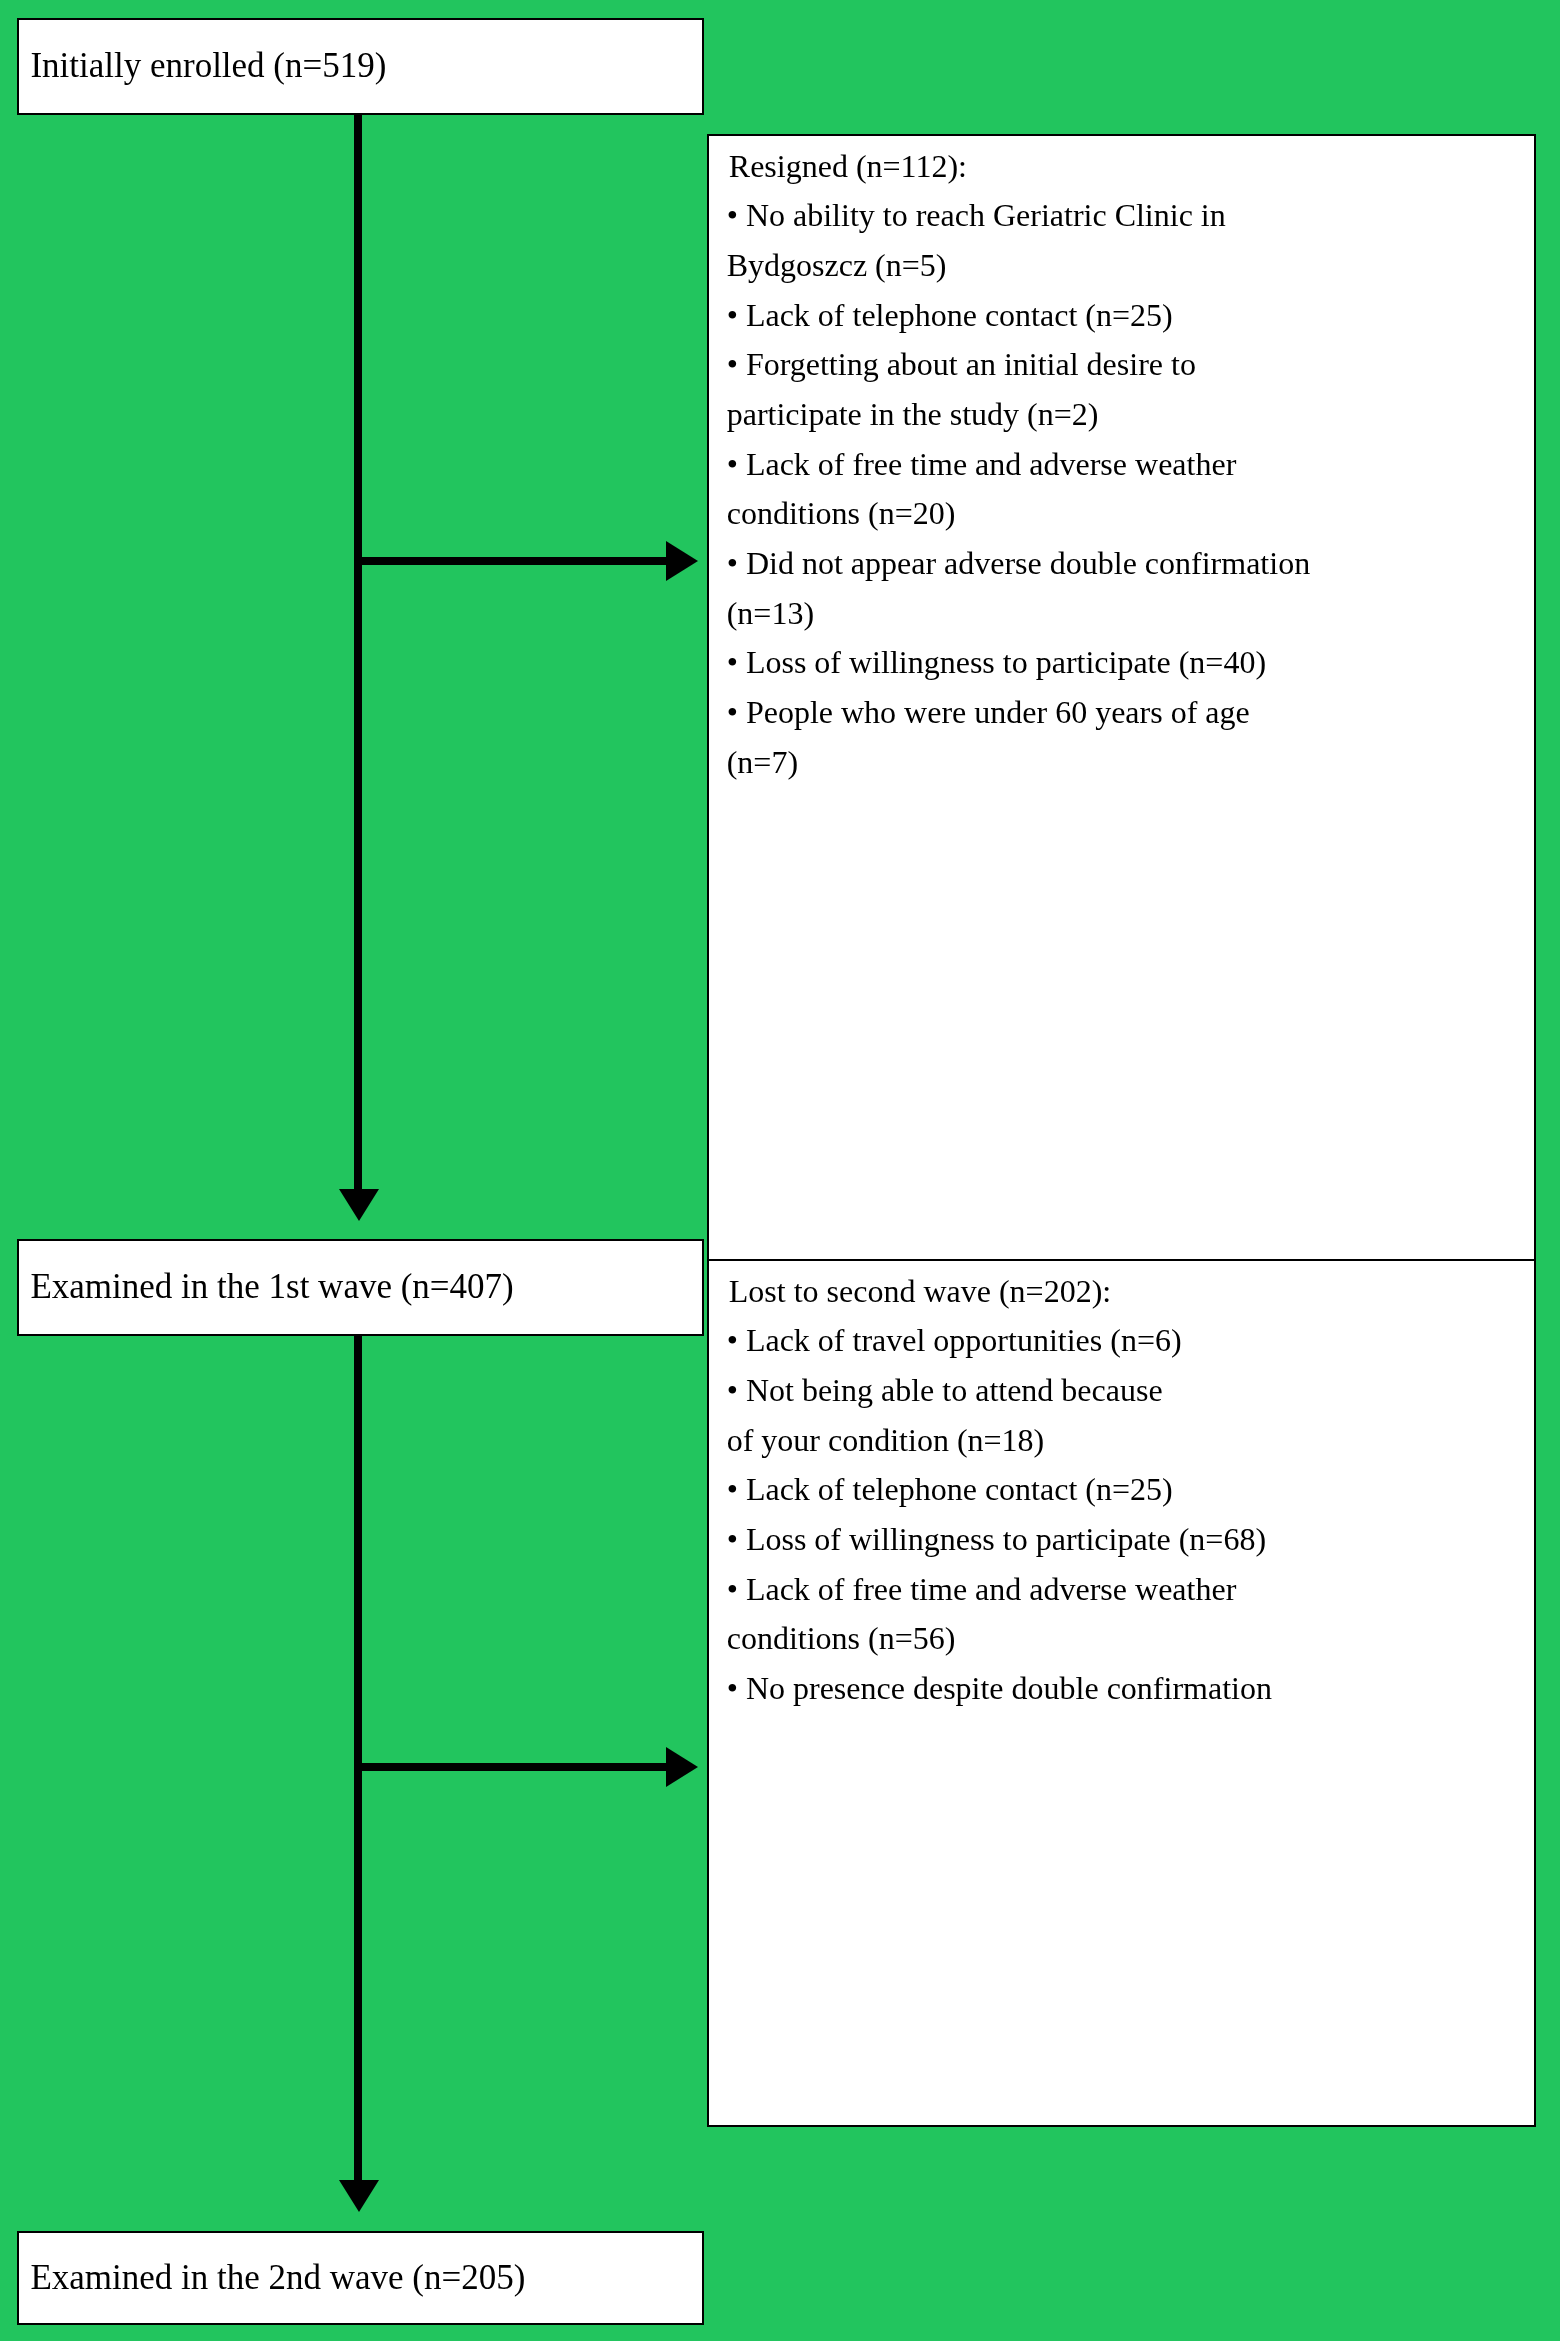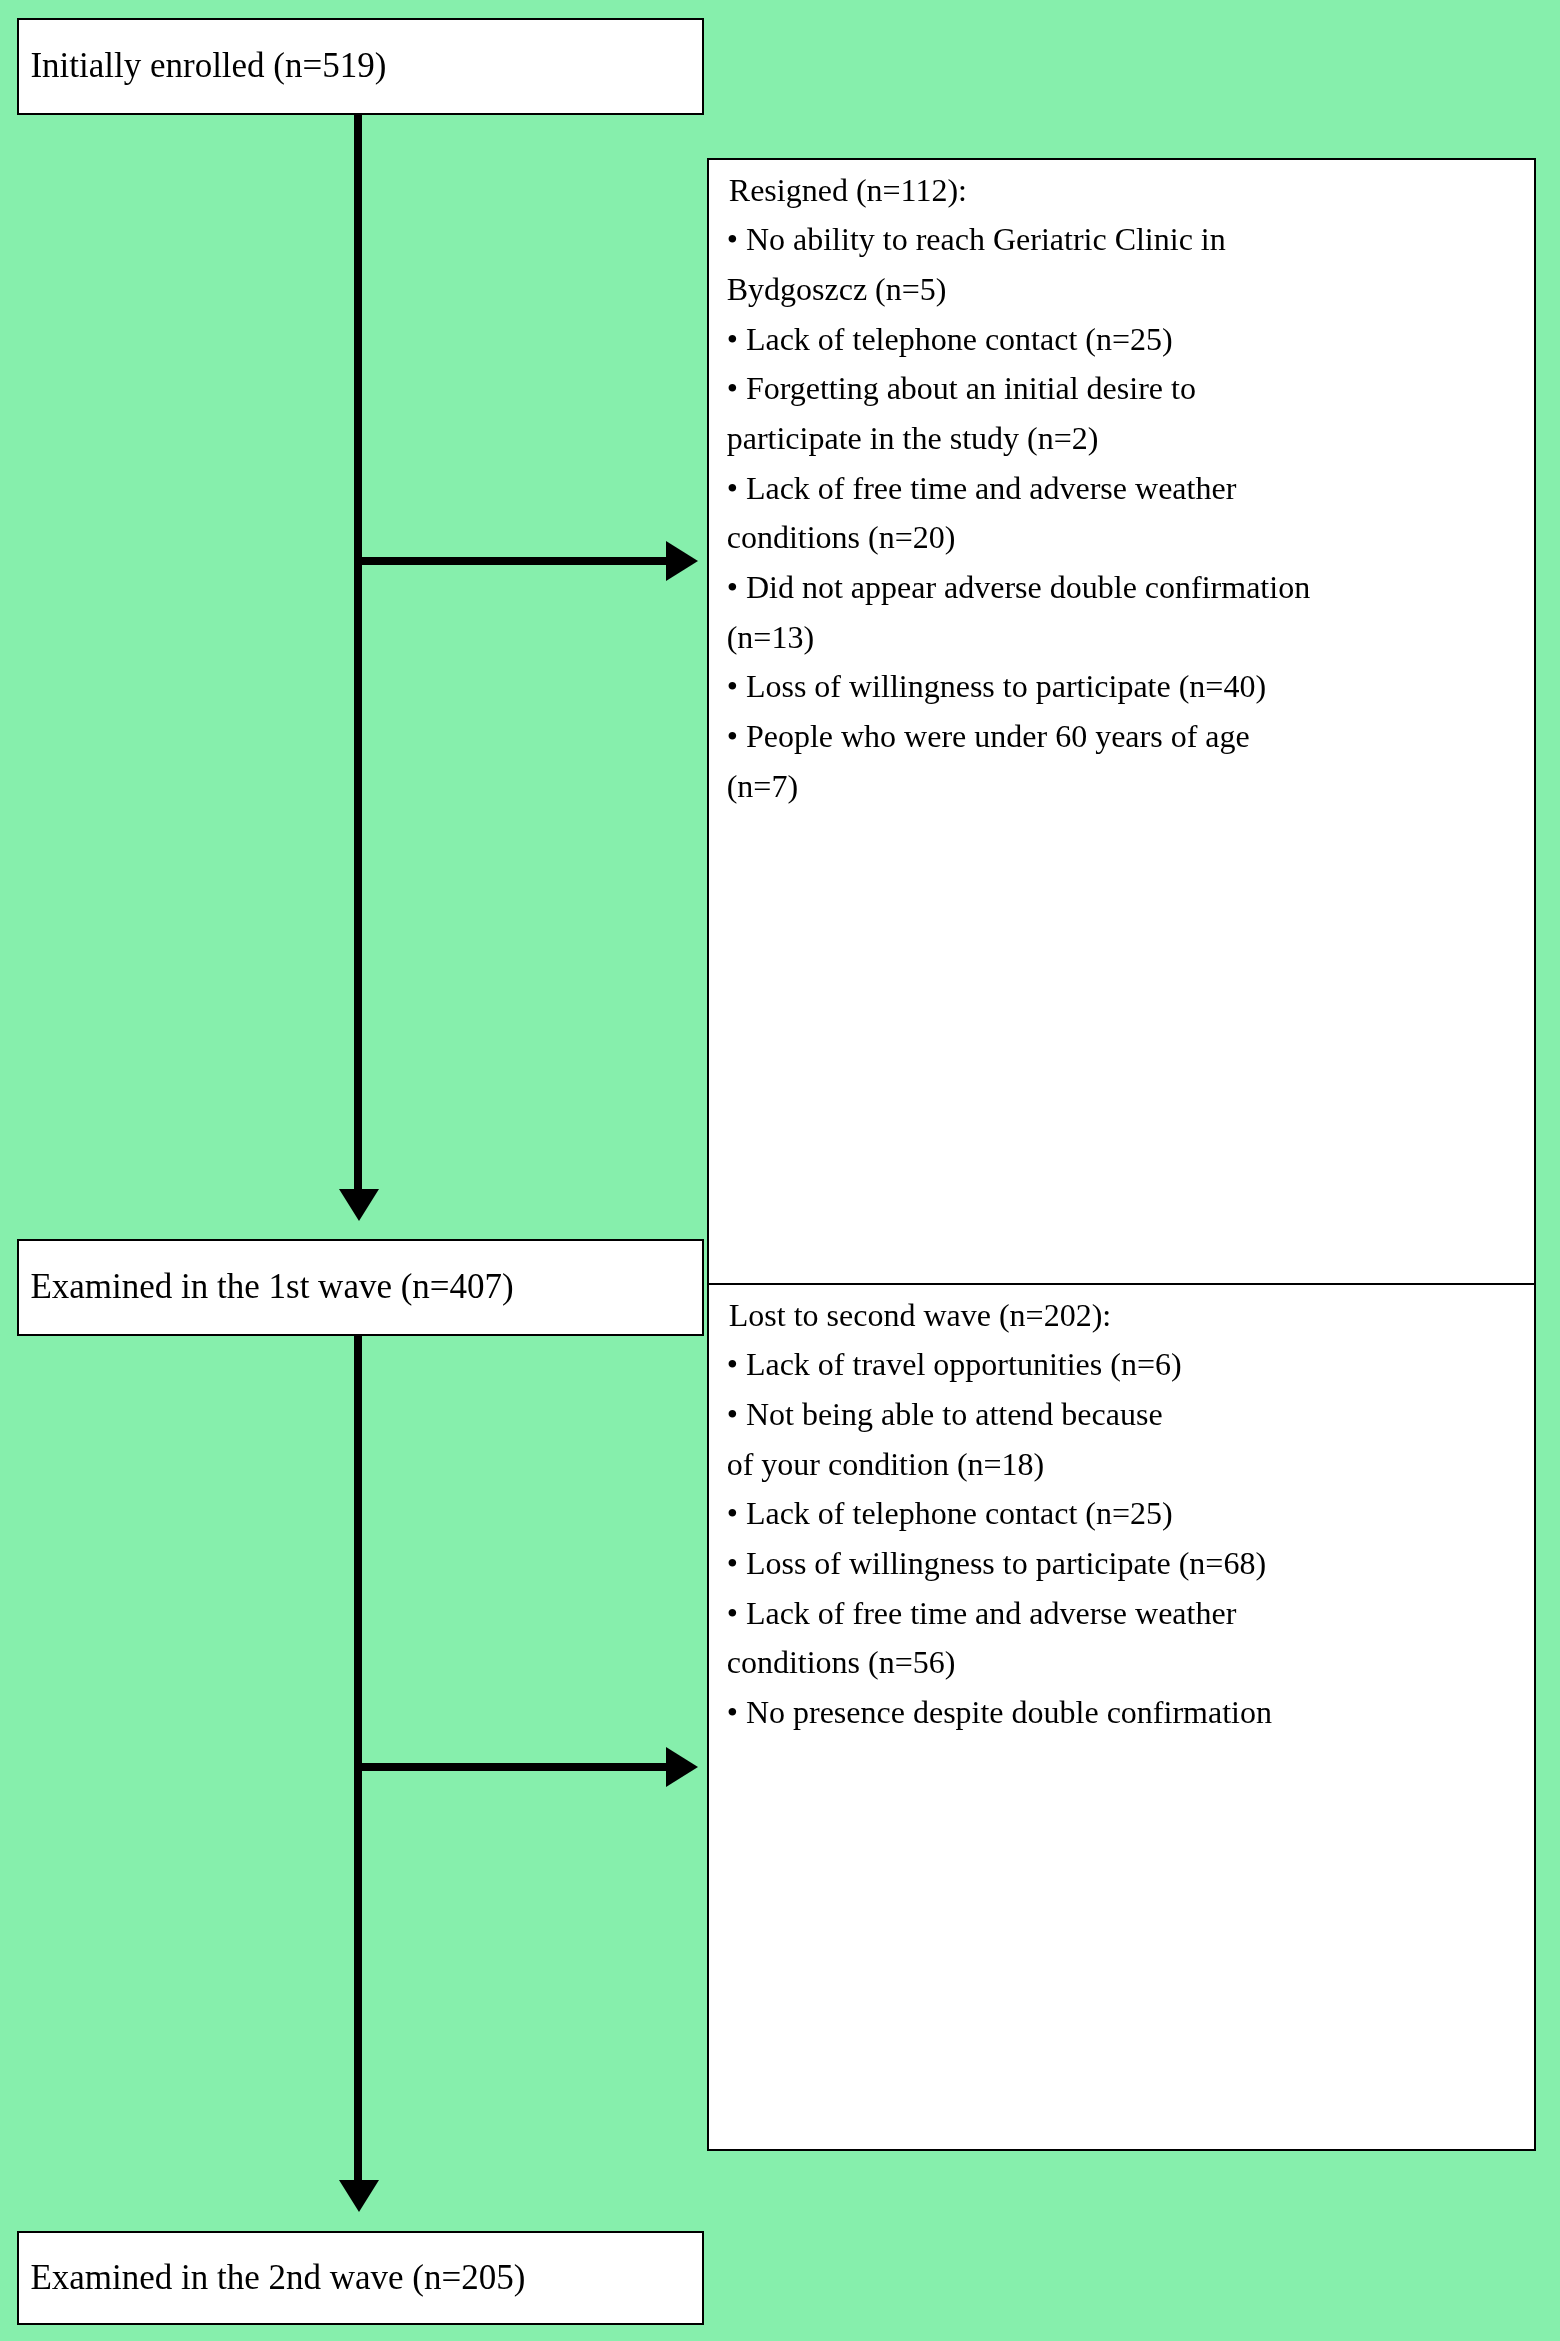--- a/index.html
+++ b/index.html
@@ -4,21 +4,21 @@
 <style>
   html, body {
     margin: 0;
     padding: 0;
     background: #ffffff;
   }
   #canvas {
     position: relative;
     width: 1560px;
     height: 2342px;
-    background: #86efac;
+    background: #22c55e;
     font-family: "Liberation Serif", "DejaVu Serif", serif;
     color: #000000;
     overflow: hidden;
   }
 
   
   .box {
     position: absolute;
     box-sizing: border-box;
     border: 2.6px solid #000000;
@@ -33,21 +33,20 @@
 
   .node-label {
     font-size: 35px;
     line-height: 1.1;
     padding-left: 11.4px;
     white-space: nowrap;
   }
 
   .panel {
     padding: 13.5px 15.6px 13.5px 17.7px;
-    margin-top: 24px;
   }
 
   .panel-title {
     font-size: 32px;
     line-height: 1.0;
     margin: 0 0 0 2.1px;
     white-space: nowrap;
   }
 
   .bullet-list {

